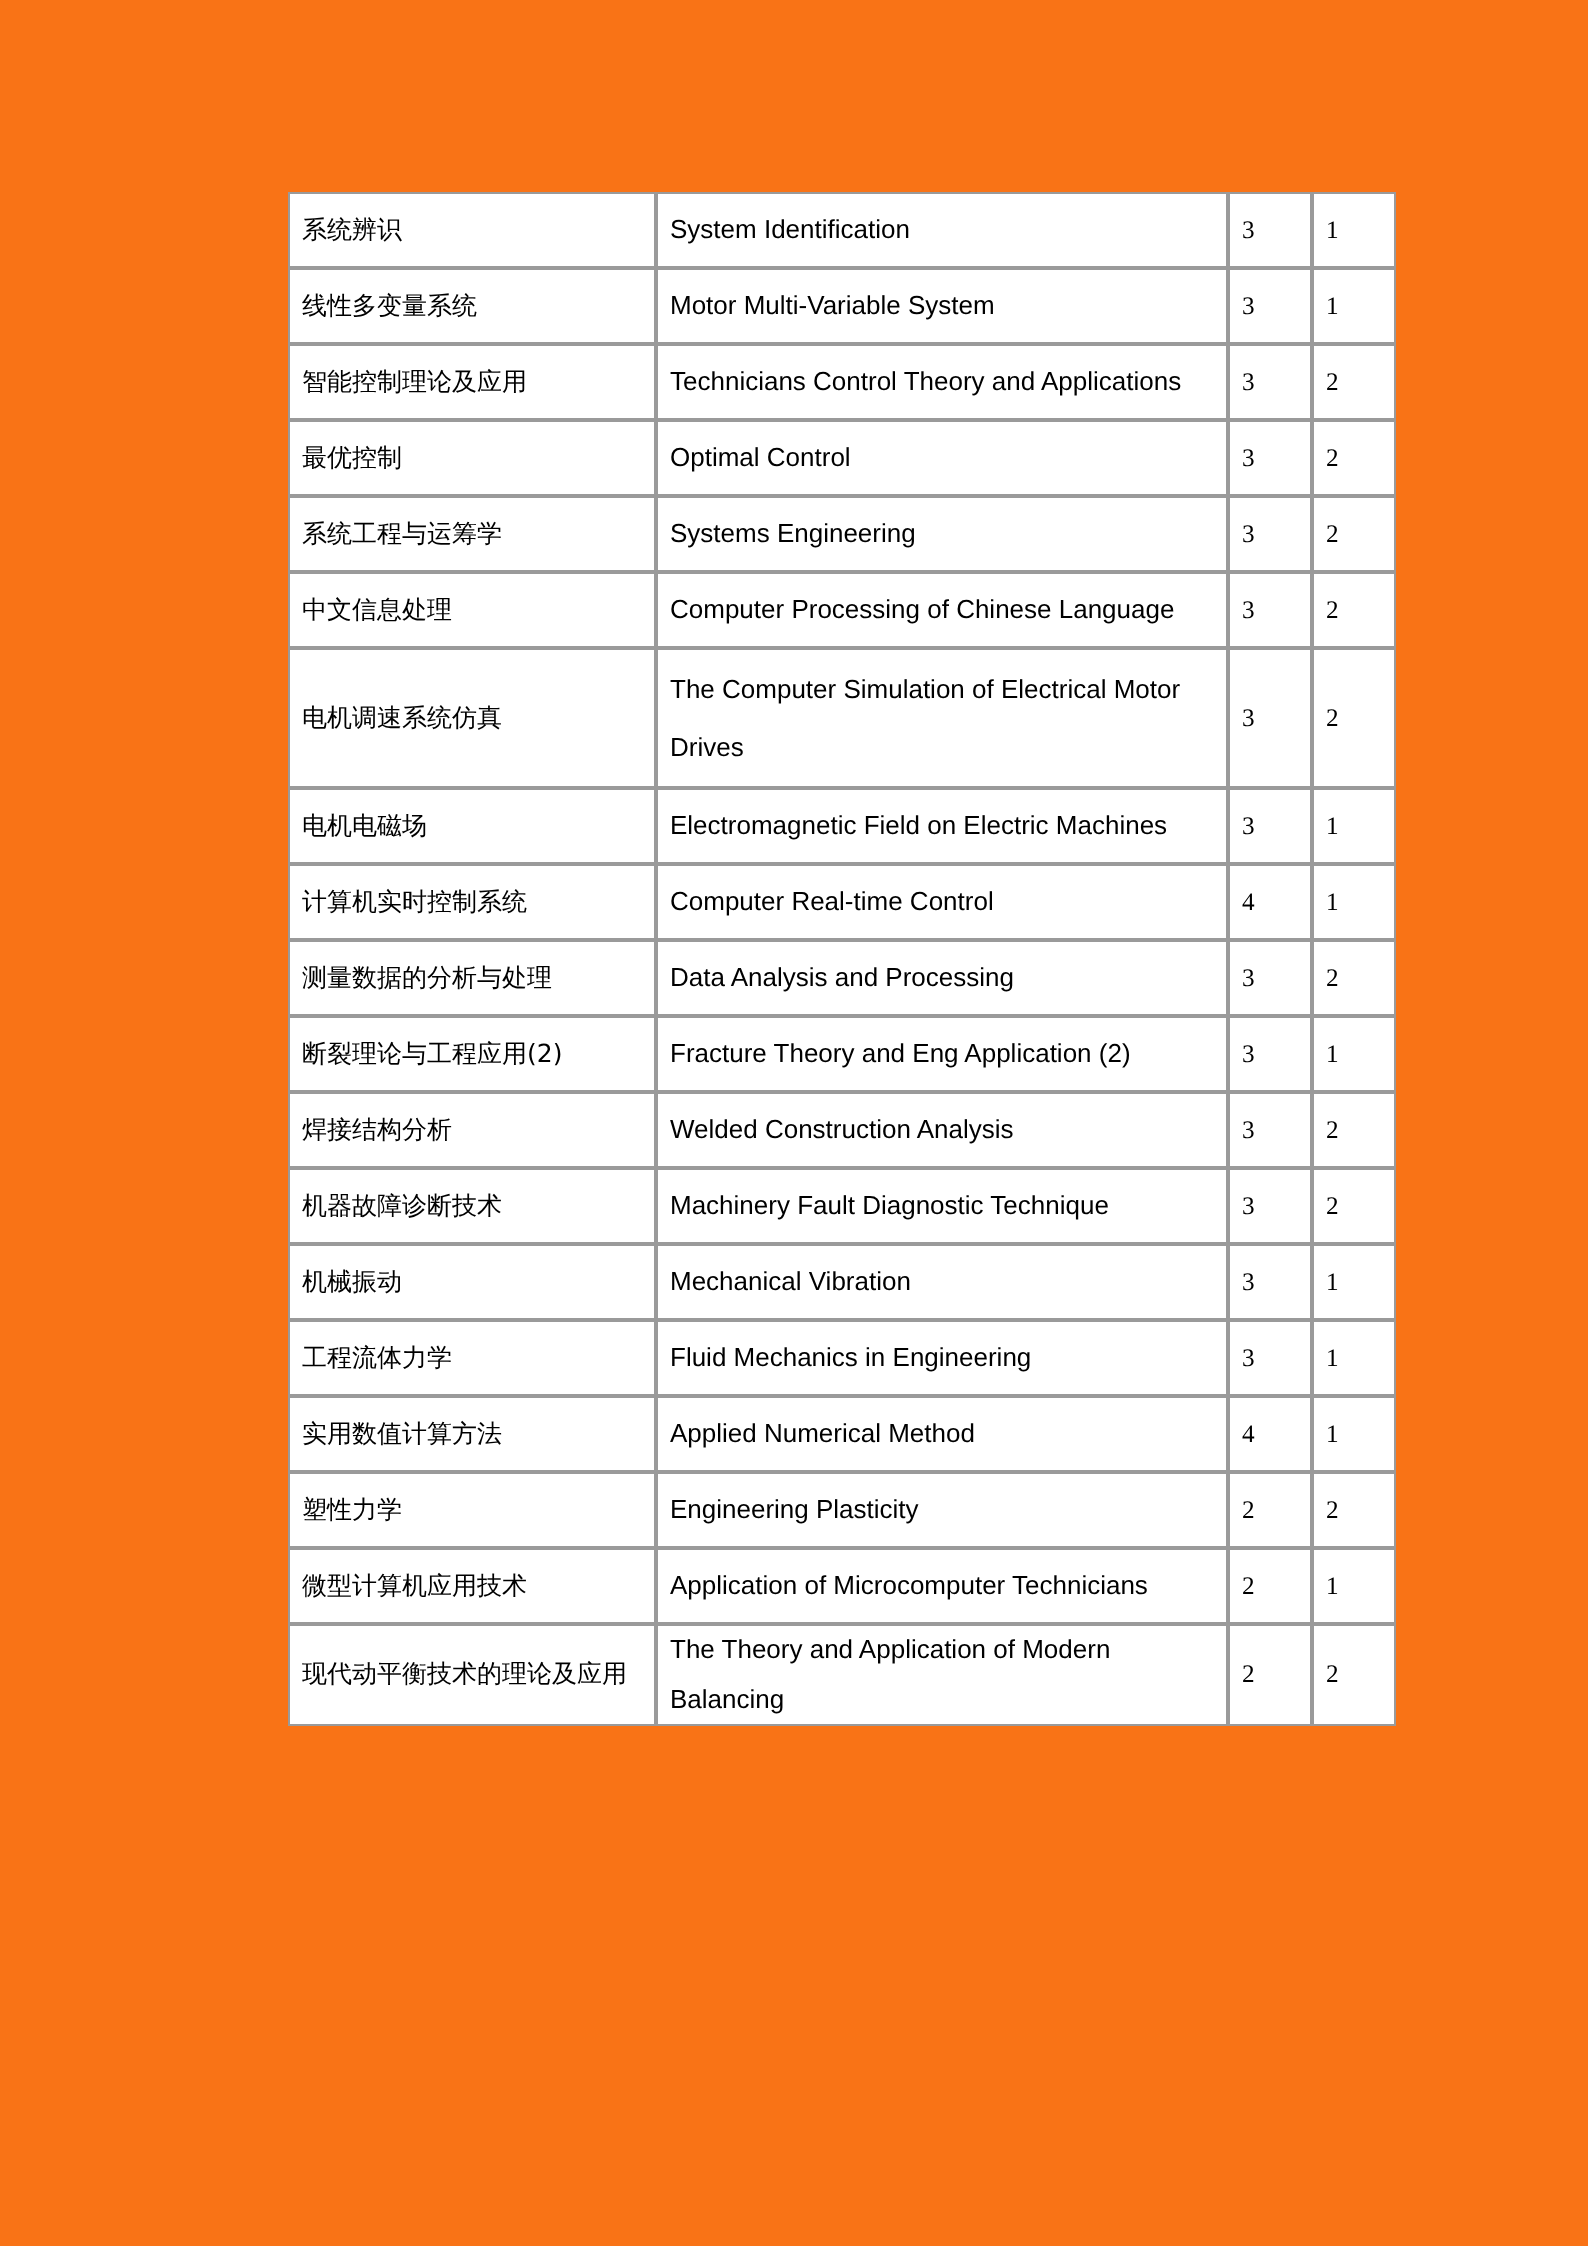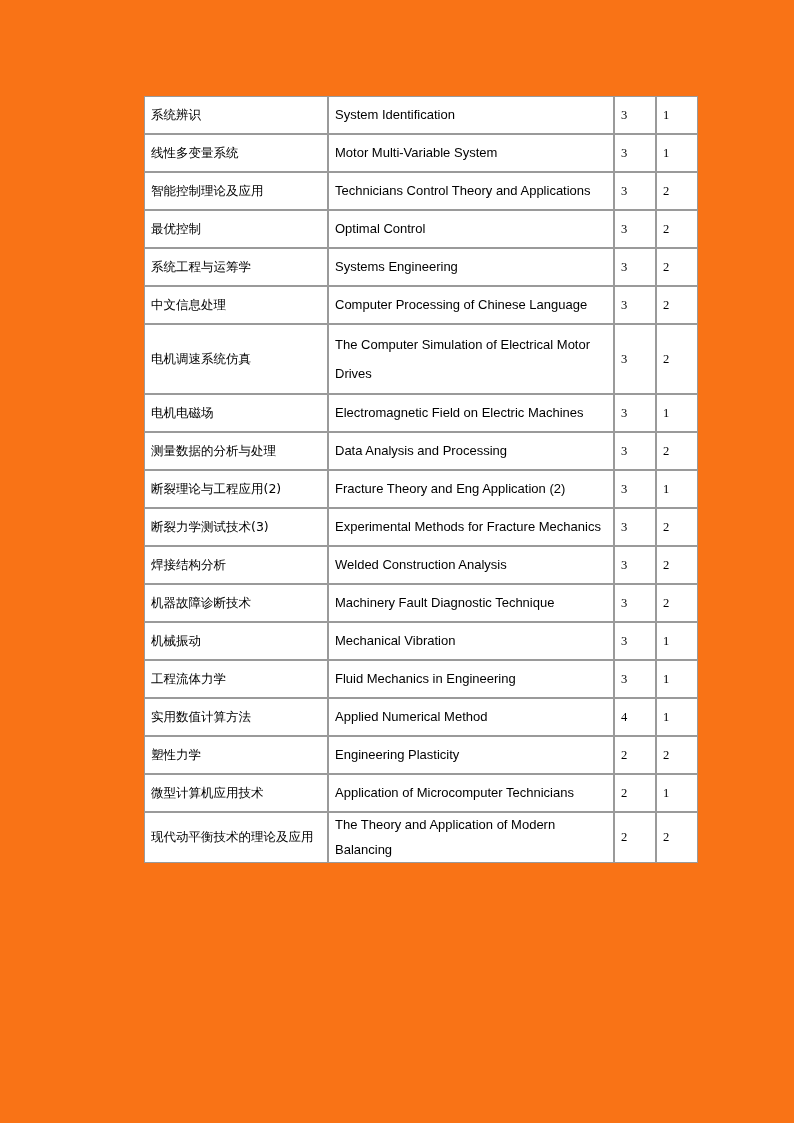--- a/index.html
+++ b/index.html
@@ -118,36 +118,36 @@
           <td class="col-num">3</td>
           <td class="col-num">2</td>
         </tr>
         <tr class="row-std">
           <td class="col-cn">电机电磁场</td>
           <td class="col-en">Electromagnetic Field on Electric Machines</td>
           <td class="col-num">3</td>
           <td class="col-num">1</td>
         </tr>
         <tr class="row-std">
+          <td class="col-cn">计算机实时控制系统</td>
+          <td class="col-en">Computer Real-time Control</td>
+          <td class="col-num">4</td>
+          <td class="col-num">1</td>
+        </tr>
+        <tr class="row-std">
           <td class="col-cn">测量数据的分析与处理</td>
           <td class="col-en">Data Analysis and Processing</td>
           <td class="col-num">3</td>
           <td class="col-num">2</td>
         </tr>
         <tr class="row-std">
           <td class="col-cn">断裂理论与工程应用(2)</td>
           <td class="col-en">Fracture Theory and Eng Application (2)</td>
           <td class="col-num">3</td>
           <td class="col-num">1</td>
-        </tr>
-        <tr class="row-std">
-          <td class="col-cn">断裂力学测试技术(3)</td>
-          <td class="col-en">Experimental Methods for Fracture Mechanics</td>
-          <td class="col-num">3</td>
-          <td class="col-num">2</td>
         </tr>
         <tr class="row-std">
           <td class="col-cn">焊接结构分析</td>
           <td class="col-en">Welded Construction Analysis</td>
           <td class="col-num">3</td>
           <td class="col-num">2</td>
         </tr>
         <tr class="row-std">
           <td class="col-cn">机器故障诊断技术</td>
           <td class="col-en">Machinery Fault Diagnostic Technique</td>

